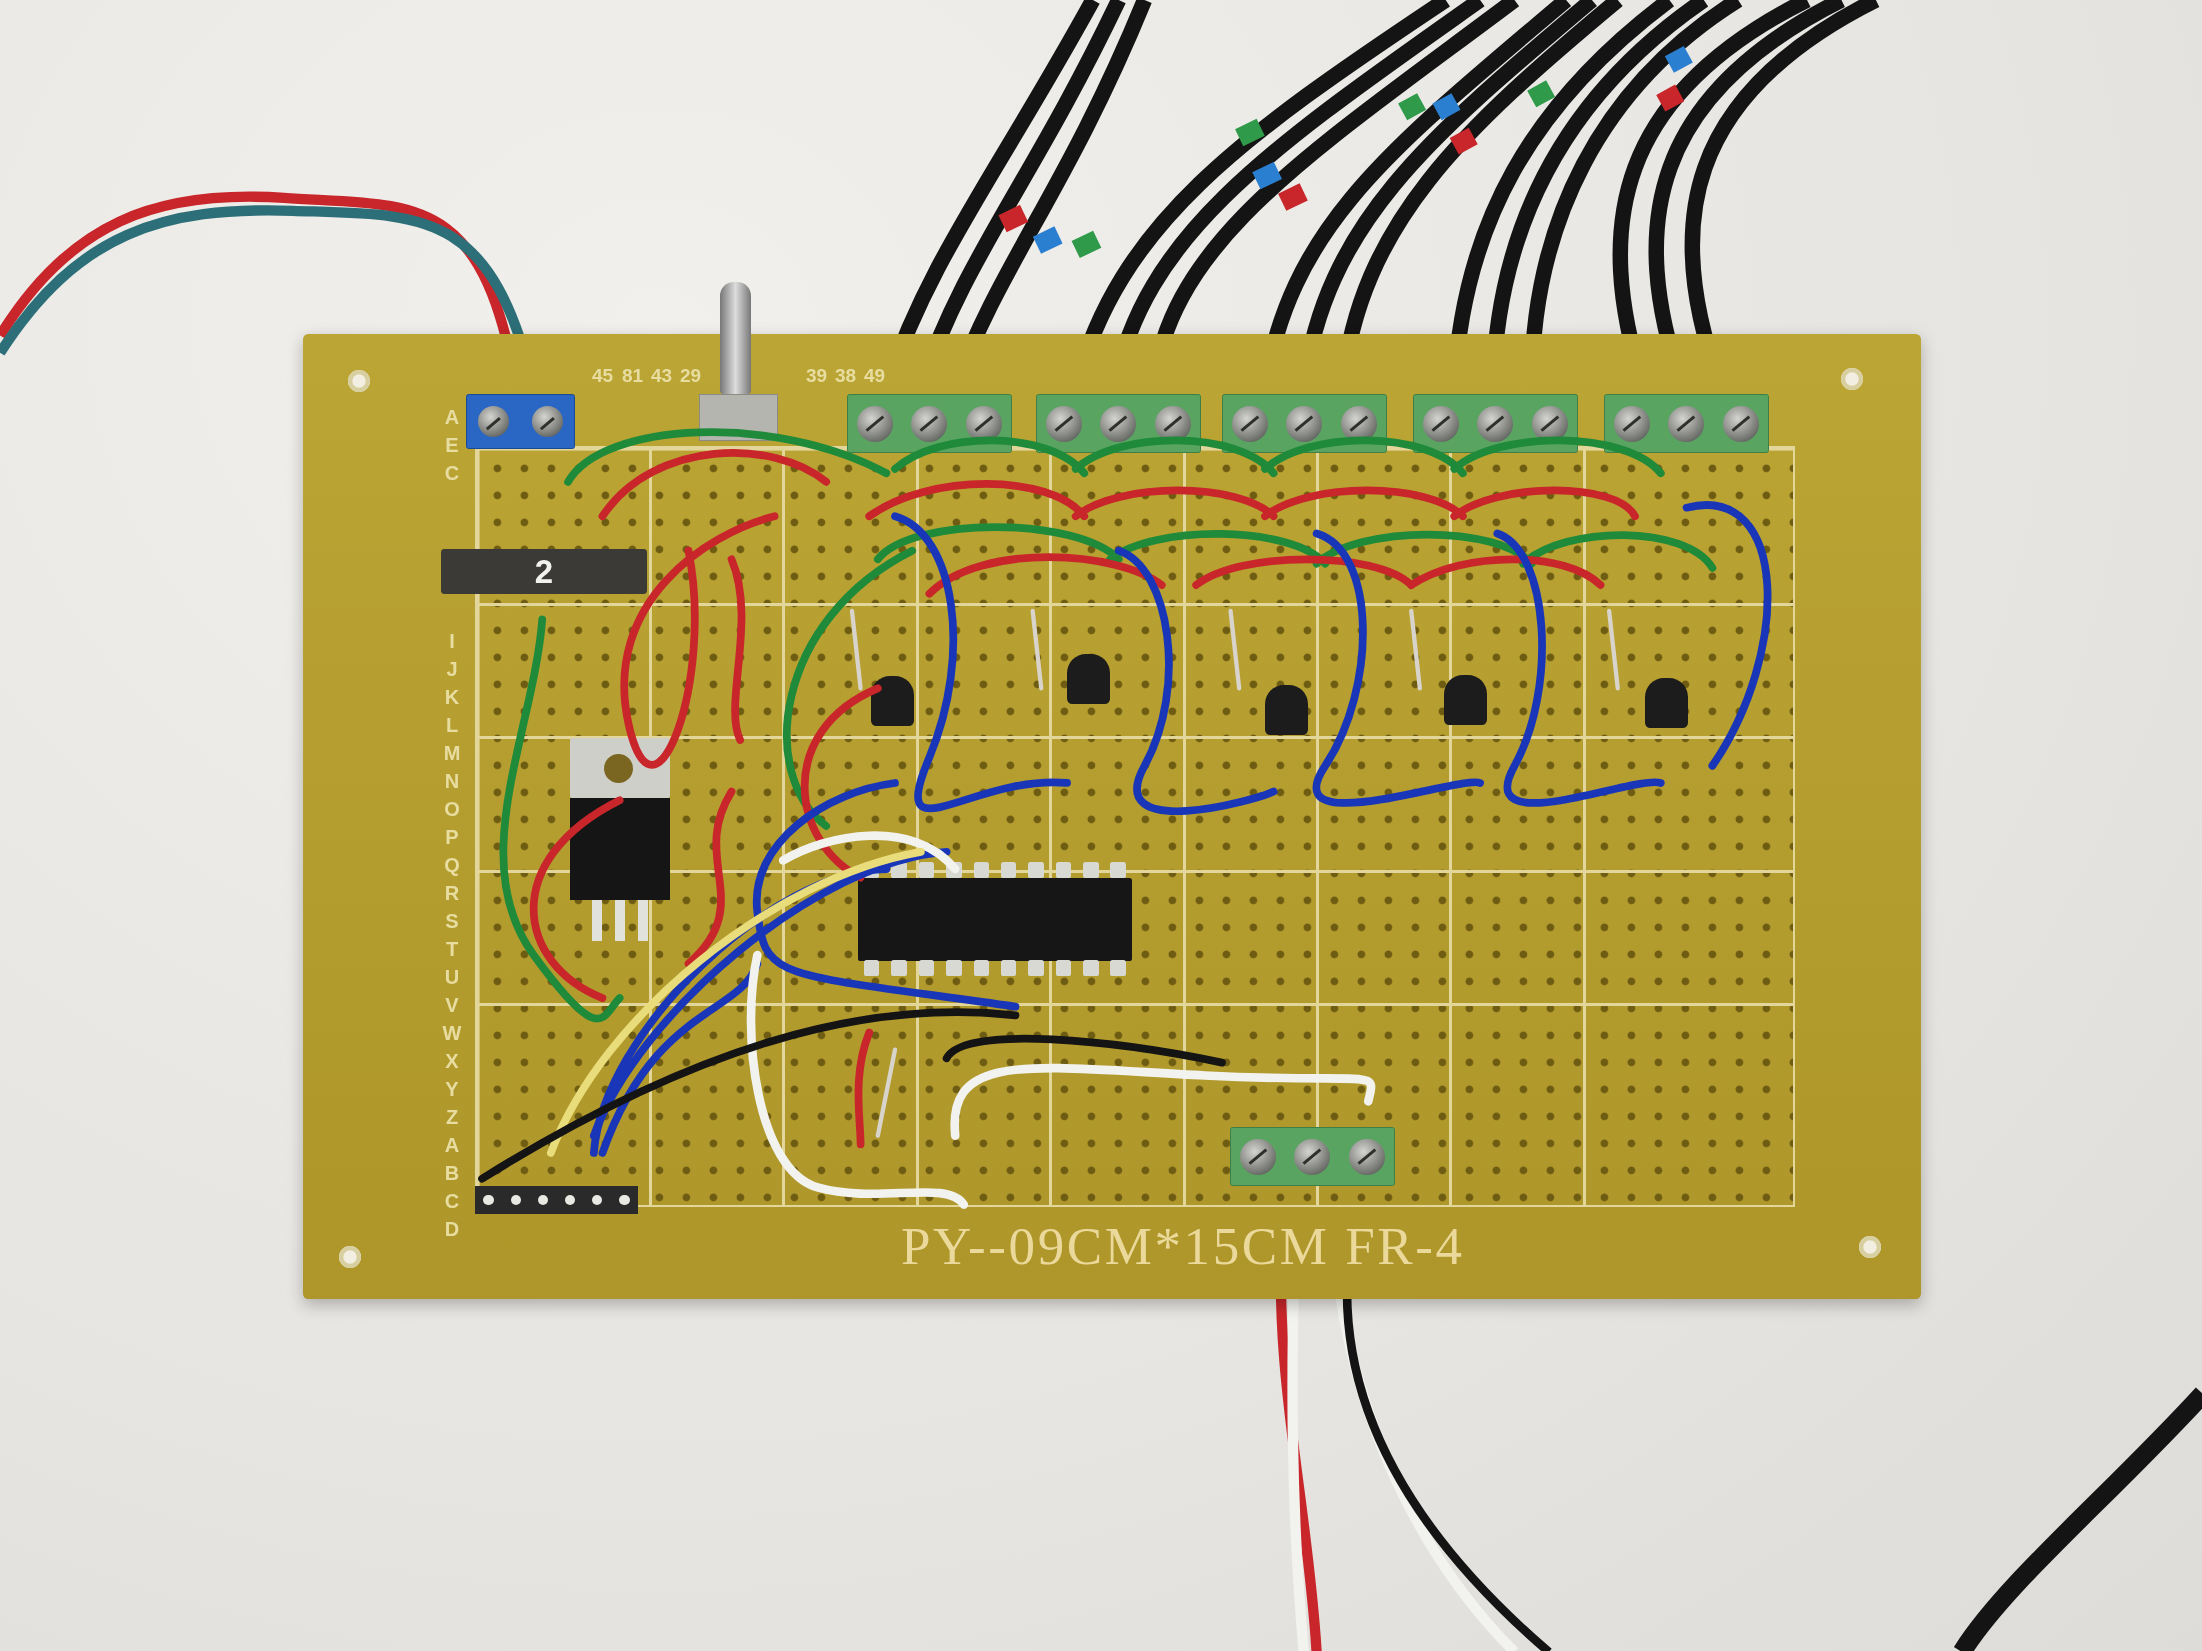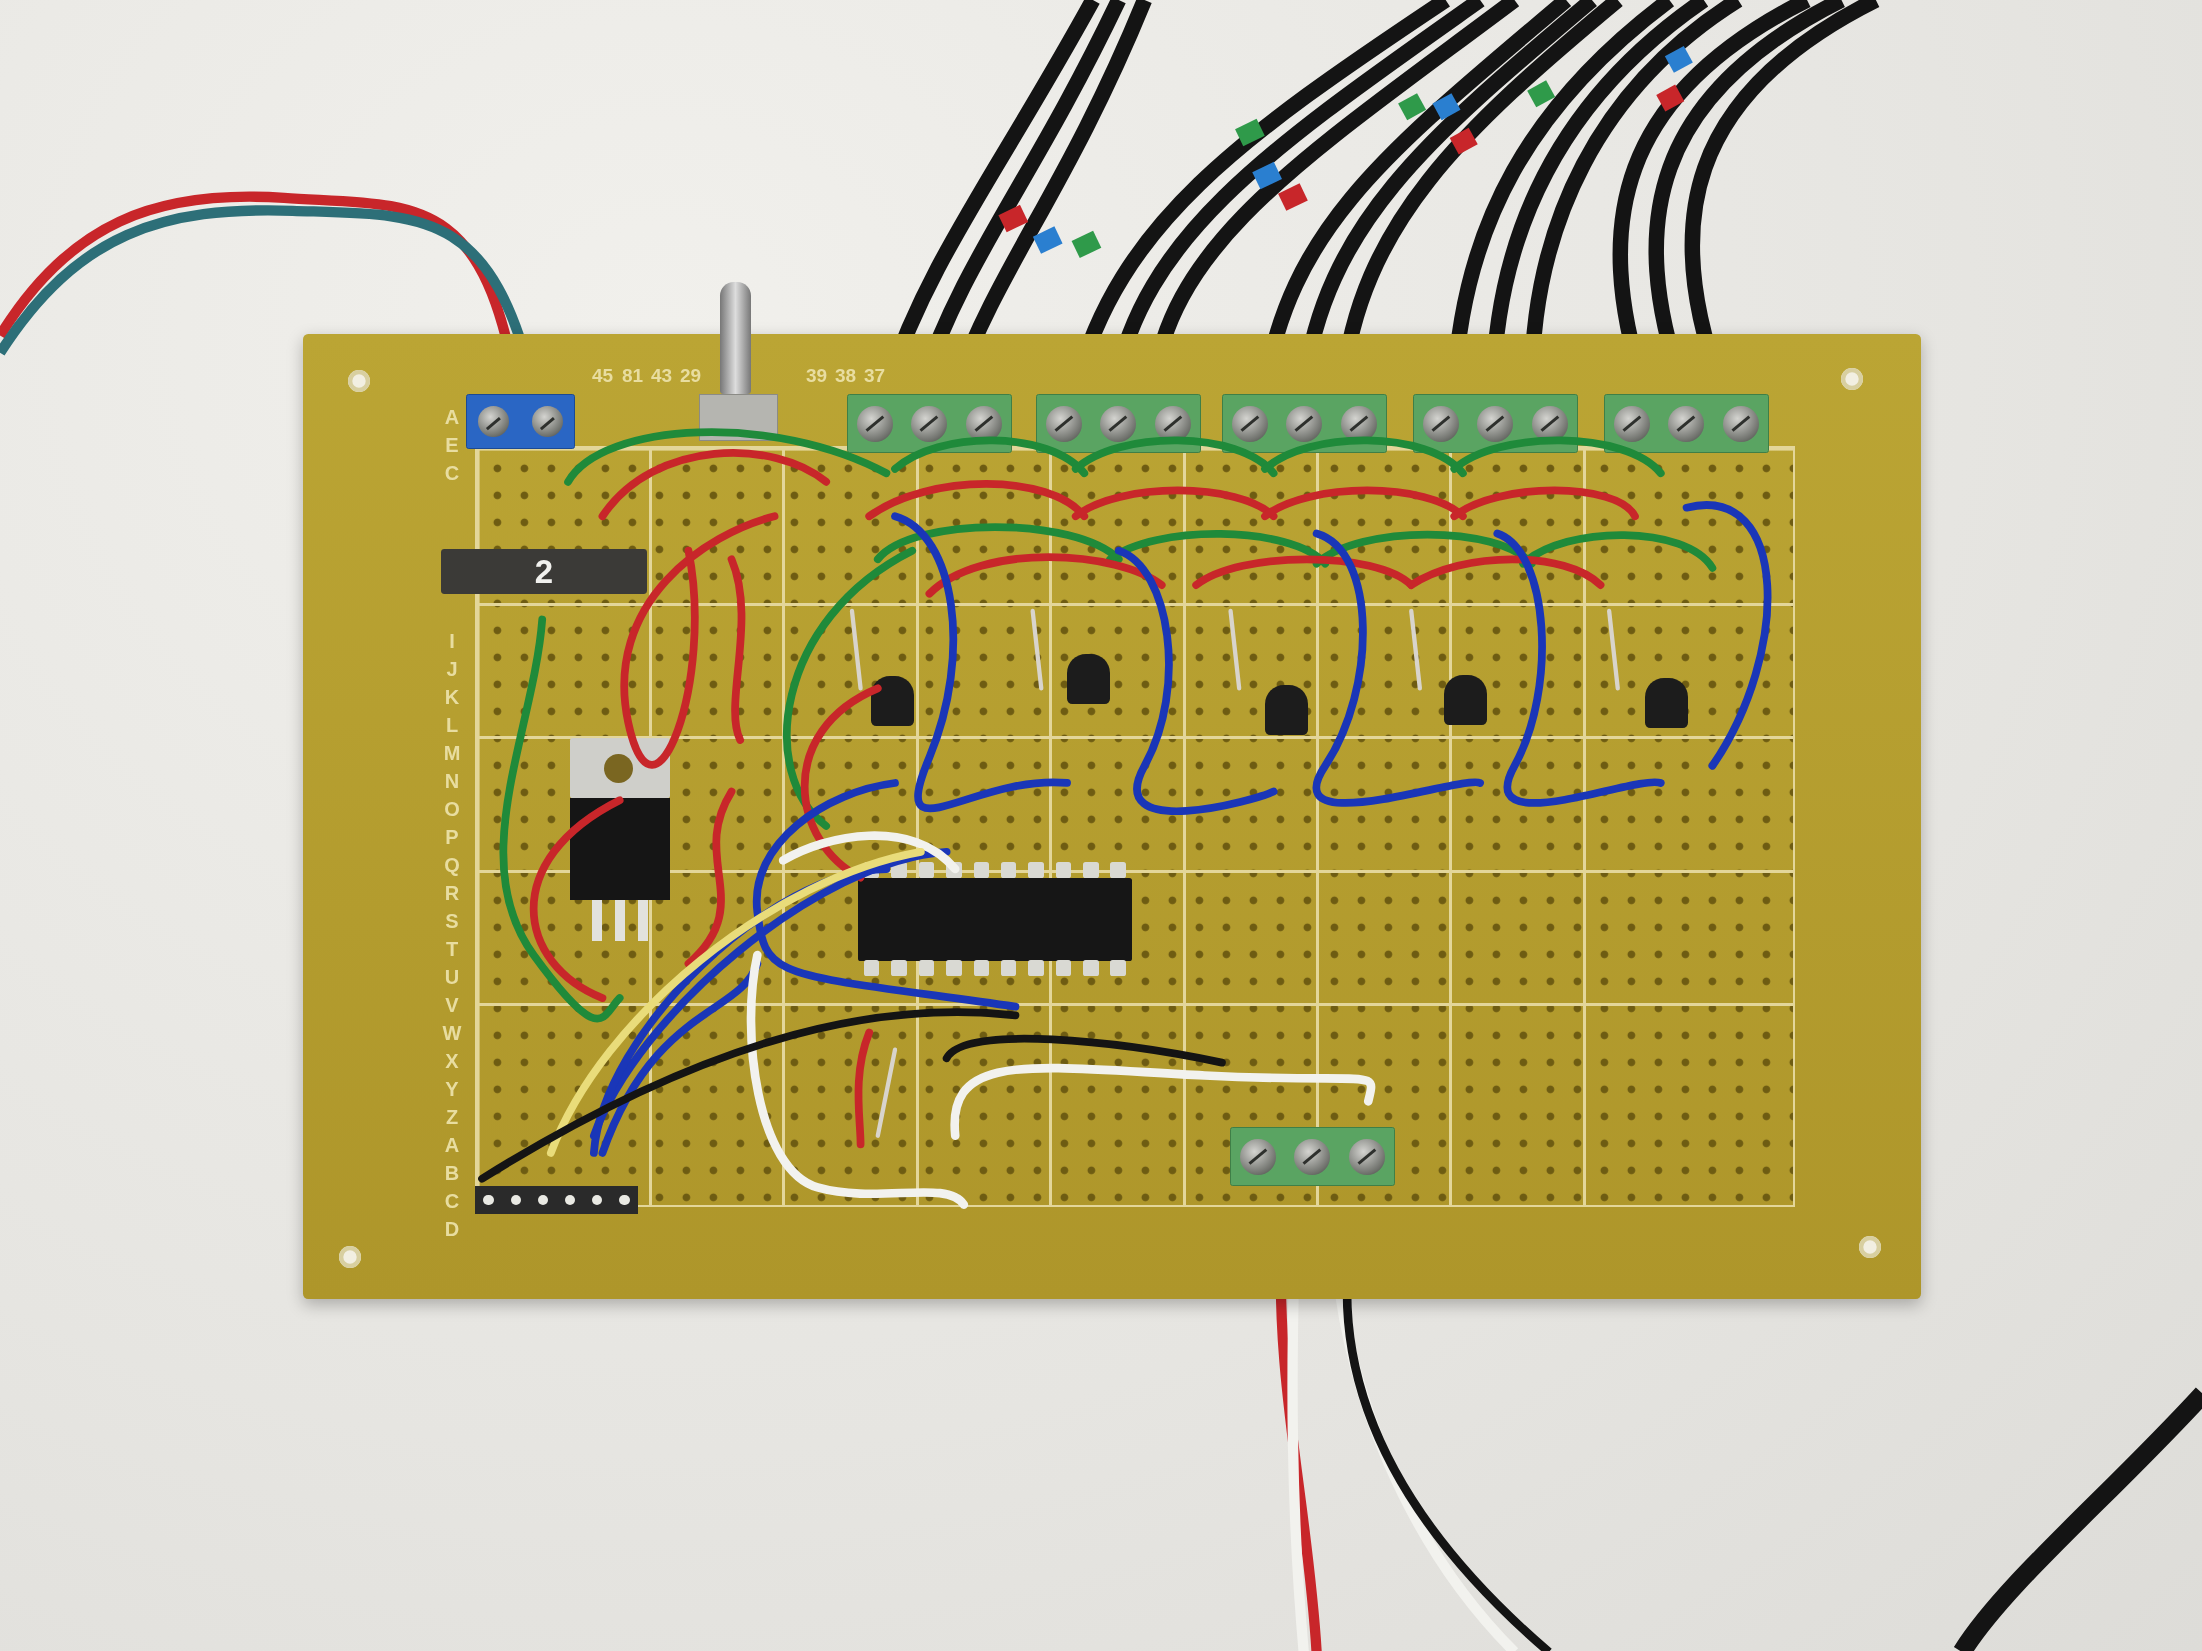--- a/index.html
+++ b/index.html
@@ -158,21 +158,21 @@
     <span>D</span>
   </div>
 
   <span class="collabels" style="left:268px">45</span>
   <span class="collabels" style="left:298px">81</span>
   <span class="collabels" style="left:327px">43</span>
   <span class="collabels" style="left:356px">29</span>
   <span class="collabels" style="left:403px">41</span>
   <span class="collabels" style="left:482px">39</span>
   <span class="collabels" style="left:511px">38</span>
-  <span class="collabels" style="left:540px">37</span>
+  <span class="collabels" style="left:540px">49</span>
 
   <div class="blue-term">
     <div class="screw"></div>
     <div class="screw"></div>
   </div>
 
   <div class="switch"></div>
   <div class="toggle"></div>
 
   <div class="fuse">2</div>
@@ -253,20 +253,21 @@
 
   <div class="header">
     <span></span>
       <span></span>
       <span></span>
       <span></span>
       <span></span>
       <span></span>
   </div>
 
+  <div class="boardlabel">PY--09CM*15CM FR-4</div>
 </div>
 
 <svg class="wires" width="2203" height="1652" viewBox="0 0 2560 1920">
   <g fill="none" stroke-linecap="round">
 
     <g stroke="#1f8a3a" stroke-width="9">
       <path d="M660 560 C 700 490, 900 480, 1030 550"></path>
       <path d="M1040 545 C 1090 500, 1220 500, 1260 550"></path>
       <path d="M1250 545 C 1300 500, 1440 500, 1480 550"></path>
       <path d="M1470 545 C 1520 500, 1660 500, 1700 550"></path>

